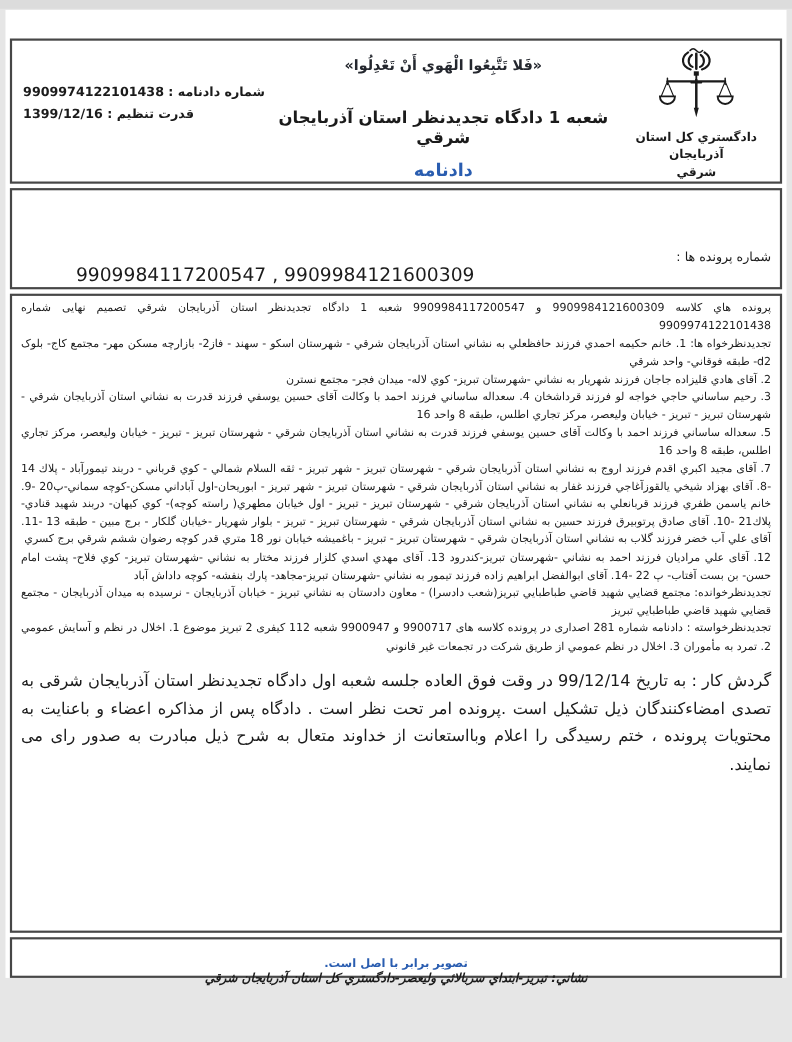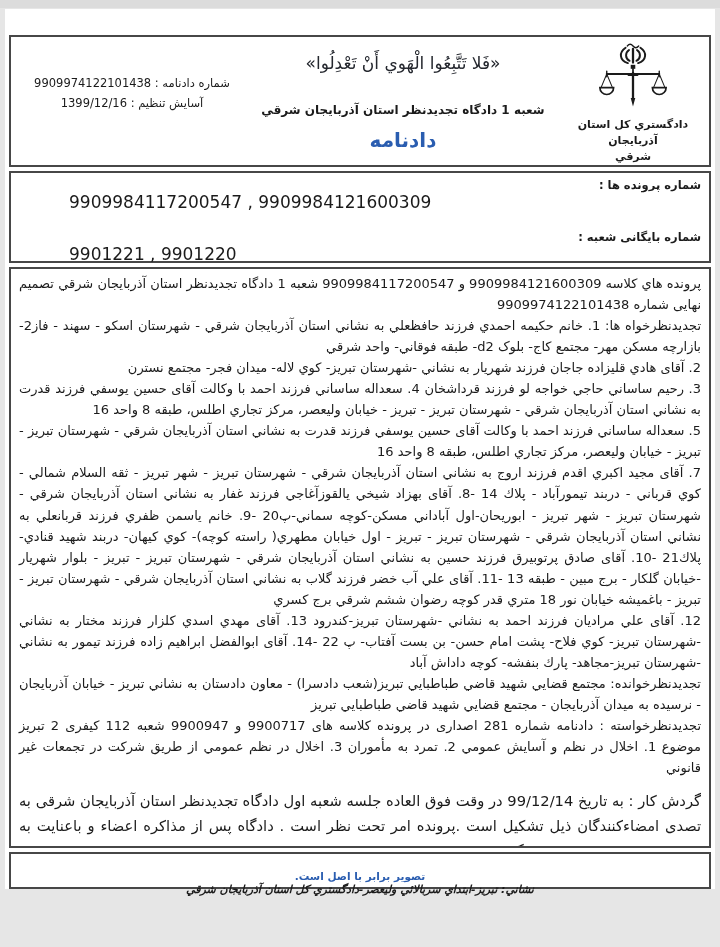--- a/index.html
+++ b/index.html
@@ -16,35 +16,35 @@
     background:#ffffff;
   }
   .box { border:2px solid #474747; background:#fff; position:absolute; left:4px; right:4px; }
 
   
   .header-box { top:26px; height:132px; display:flex; flex-direction:row; }
   .emblem-col { width:152px; display:flex; flex-direction:column; align-items:center; padding-top:5px; }
   .emblem-col svg { display:block; }
   .org-name { font-size:11px; font-weight:bold; text-align:center; line-height:1.45; margin-top:1px; }
   .center-col { flex:1; text-align:center; padding-top:16px; }
-  .verse { font-size:17px; font-weight:normal; color:#24272e; }
-  .branch-title { font-size:12px; font-weight:bold; margin-top:30px; }
-  .doc-title { font-size:20px; font-weight:bold; color:var(--accent,#2a5db0); margin-top:11px; }
-  .meta-col { width:238px; padding:36px 6px 16px 10px; font-size:11.5px; font-weight:normal; line-height:1.75; text-align:center; }
+  .verse { font-size:13px; font-weight:bold; color:#24272e; }
+  .branch-title { font-size:15px; font-weight:bold; margin-top:30px; }
+  .doc-title { font-size:16px; font-weight:bold; color:var(--accent,#2a5db0); margin-top:11px; }
+  .meta-col { width:238px; padding:36px 6px 16px 10px; font-size:11.5px; font-weight:bold; line-height:1.75; text-align:left; }
   .meta-row .num { direction:ltr; unicode-bidi:isolate; }
 
   
   .case-box { top:162px; height:92px; padding:5px 8px; font-size:11.5px; }
-  .case-label { font-weight:bold; }
+  .case-label { font-weight:normal;margin-top:48px; }
   .case-value { font-size:17px; padding-left:50px; text-align:left; direction:ltr; }
   .case-gap { height:18px; }
 
   
   .body-box { top:258px; height:581px; padding:4px 8px 0 8px; overflow:hidden; }
-  .para { font-size:13px; line-height:1.62; text-align:justify; text-justify:inter-word; }
+  .para { font-size:10px; line-height:1.62; text-align:justify; text-justify:inter-word; }
   .para.large { font-size:14.7px; line-height:1.72; }
   .para.gap-top { margin-top:10px; }
 
   
   .footer-box { top:843px; height:37px; text-align:center; padding-top:16px; }
   .certify { font-size:10.5px; font-weight:bold; color:var(--accent,#2a5db0); }
   .address { font-size:11px; font-weight:bold; margin-top:1px;font-style:italic; }
 
   .scan-topline { position:absolute; left:0; top:0; width:100%; height:8px; background:#dcdcdc; }
 </style>
@@ -89,21 +89,21 @@
         <div>شرقي</div>
       </div>
     </div>
     <div class="center-col">
       <div class="verse">«فَلا تَتَّبِعُوا الْهَوي أَنْ تَعْدِلُوا»</div>
       <div class="branch-title">شعبه 1 دادگاه تجدیدنظر استان آذربایجان شرقي</div>
       <div class="doc-title">دادنامه</div>
     </div>
     <div class="meta-col">
       <div class="meta-row"><span>شماره دادنامه :</span> <span class="num">9909974122101438</span></div>
-      <div class="meta-row"><span>آسایش تنظیم :</span> <span class="num">1399/12/16</span></div>
+      <div class="meta-row"><span>قدرت تنظیم :</span> <span class="num">1399/12/16</span></div>
     </div>
   </div>
 
   <div class="box case-box">
     <div class="case-label">شماره پرونده ها :</div>
     <div class="case-value">9909984117200547 , 9909984121600309</div>
     <div class="case-gap"></div>
     <div class="case-label">شماره بایگانی شعبه :</div>
     <div class="case-value">9901221 , 9901220</div>
   </div>

